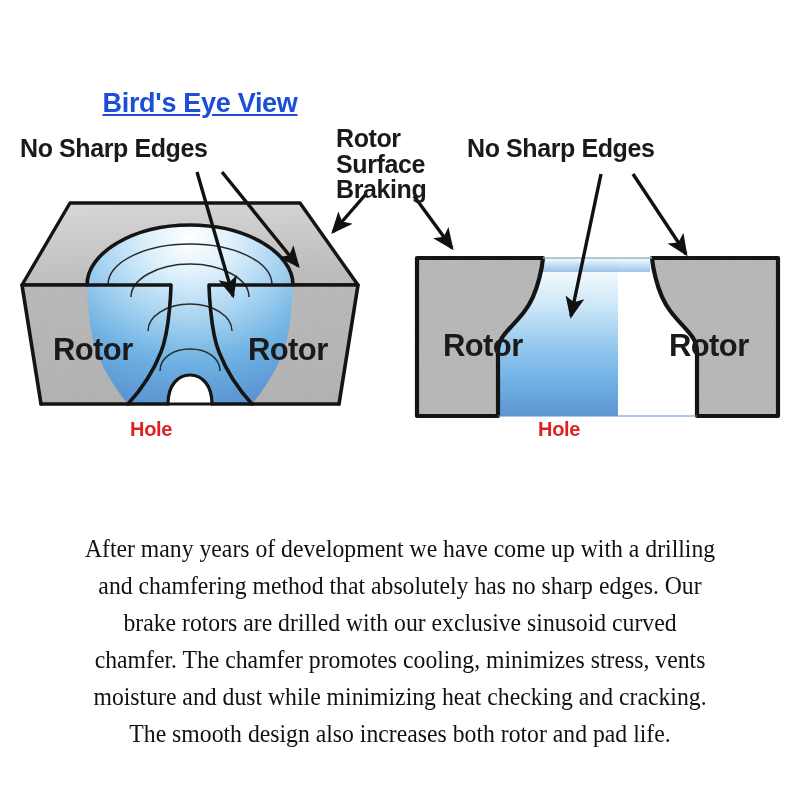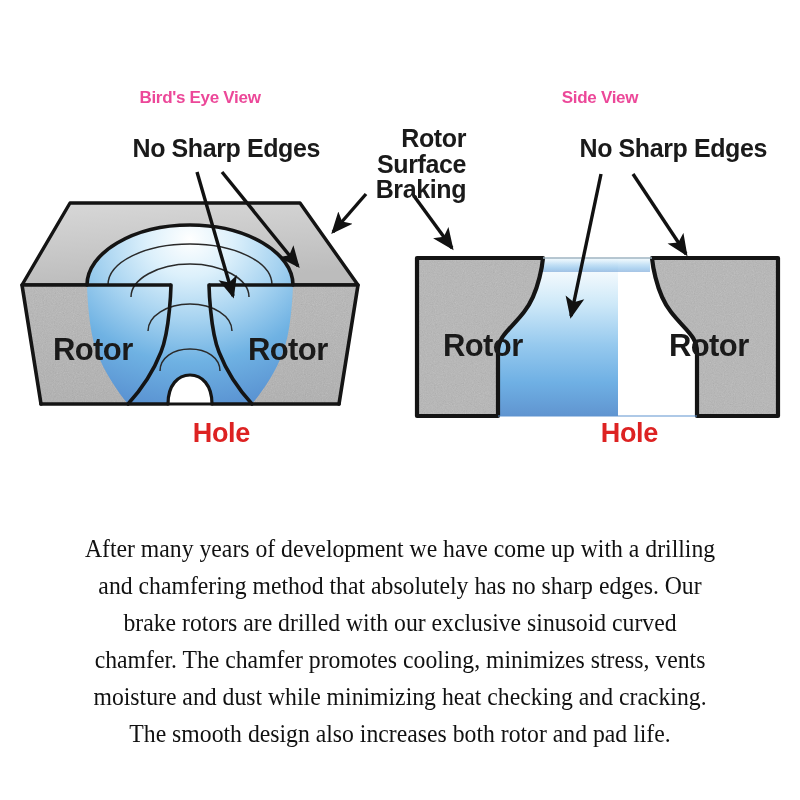--- a/index.html
+++ b/index.html
@@ -9,46 +9,47 @@
     font-family:"Liberation Sans", sans-serif;
     overflow:hidden;
     position:relative;
   }
   #stage{position:absolute;left:0;top:0;width:800px;height:800px;}
 
   .vtitle{
     position:absolute;
     font-family:"Liberation Sans", sans-serif;
     font-weight:bold;
-    font-size:17px;
-    color:#ec4899;
+    font-size:27px;
+    color:#1d4ed8;
     letter-spacing:-0.3px;
     white-space:nowrap;
     text-align:center;
+    text-decoration:underline;
   }
   .blabel{
     position:absolute;
     font-family:"Liberation Sans", sans-serif;
     font-weight:bold;
     font-size:25px;
     color:#1a1a1a;
     letter-spacing:-0.4px;
     white-space:nowrap;
     line-height:1.02;
-    text-align:right;
+    text-align:left;
   }
   .hole-label{
     position:absolute;
     font-family:"Liberation Sans", sans-serif;
     font-weight:bold;
-    font-size:27px;
+    font-size:20px;
     color:#dd2222;
     letter-spacing:-0.3px;
     white-space:nowrap;
-    text-align:right;
+    text-align:left;
   }
   .rotor-word{
     position:absolute;
     font-family:"Liberation Sans", sans-serif;
     font-weight:bold;
     font-size:31px;
     color:#1a1a1a;
     letter-spacing:-0.6px;
     white-space:nowrap;
   }
@@ -235,21 +236,20 @@
     <div>Rotor</div>
     <div>Surface</div>
     <div>Braking</div>
   </div>
 
   <div class="rotor-word" style="left:53px; top:332px;">Rotor</div>
   <div class="rotor-word" style="left:248px; top:332px;">Rotor</div>
 
   <div class="hole-label" style="left:130px; top:418px; width:120px;">Hole</div>
 
-  <div class="vtitle" style="left:460px; top:88px; width:280px;">Side View</div>
 
   <div class="blabel" style="left:467px; top:136px; width:300px;">No Sharp Edges</div>
 
   <div class="rotor-word" style="left:443px; top:328px;">Rotor</div>
   <div class="rotor-word" style="left:669px; top:328px;">Rotor</div>
 
   <div class="hole-label" style="left:538px; top:418px; width:120px;">Hole</div>
 
   <div id="paragraph">
     <div>After many years of development we have come up with a drilling</div>

